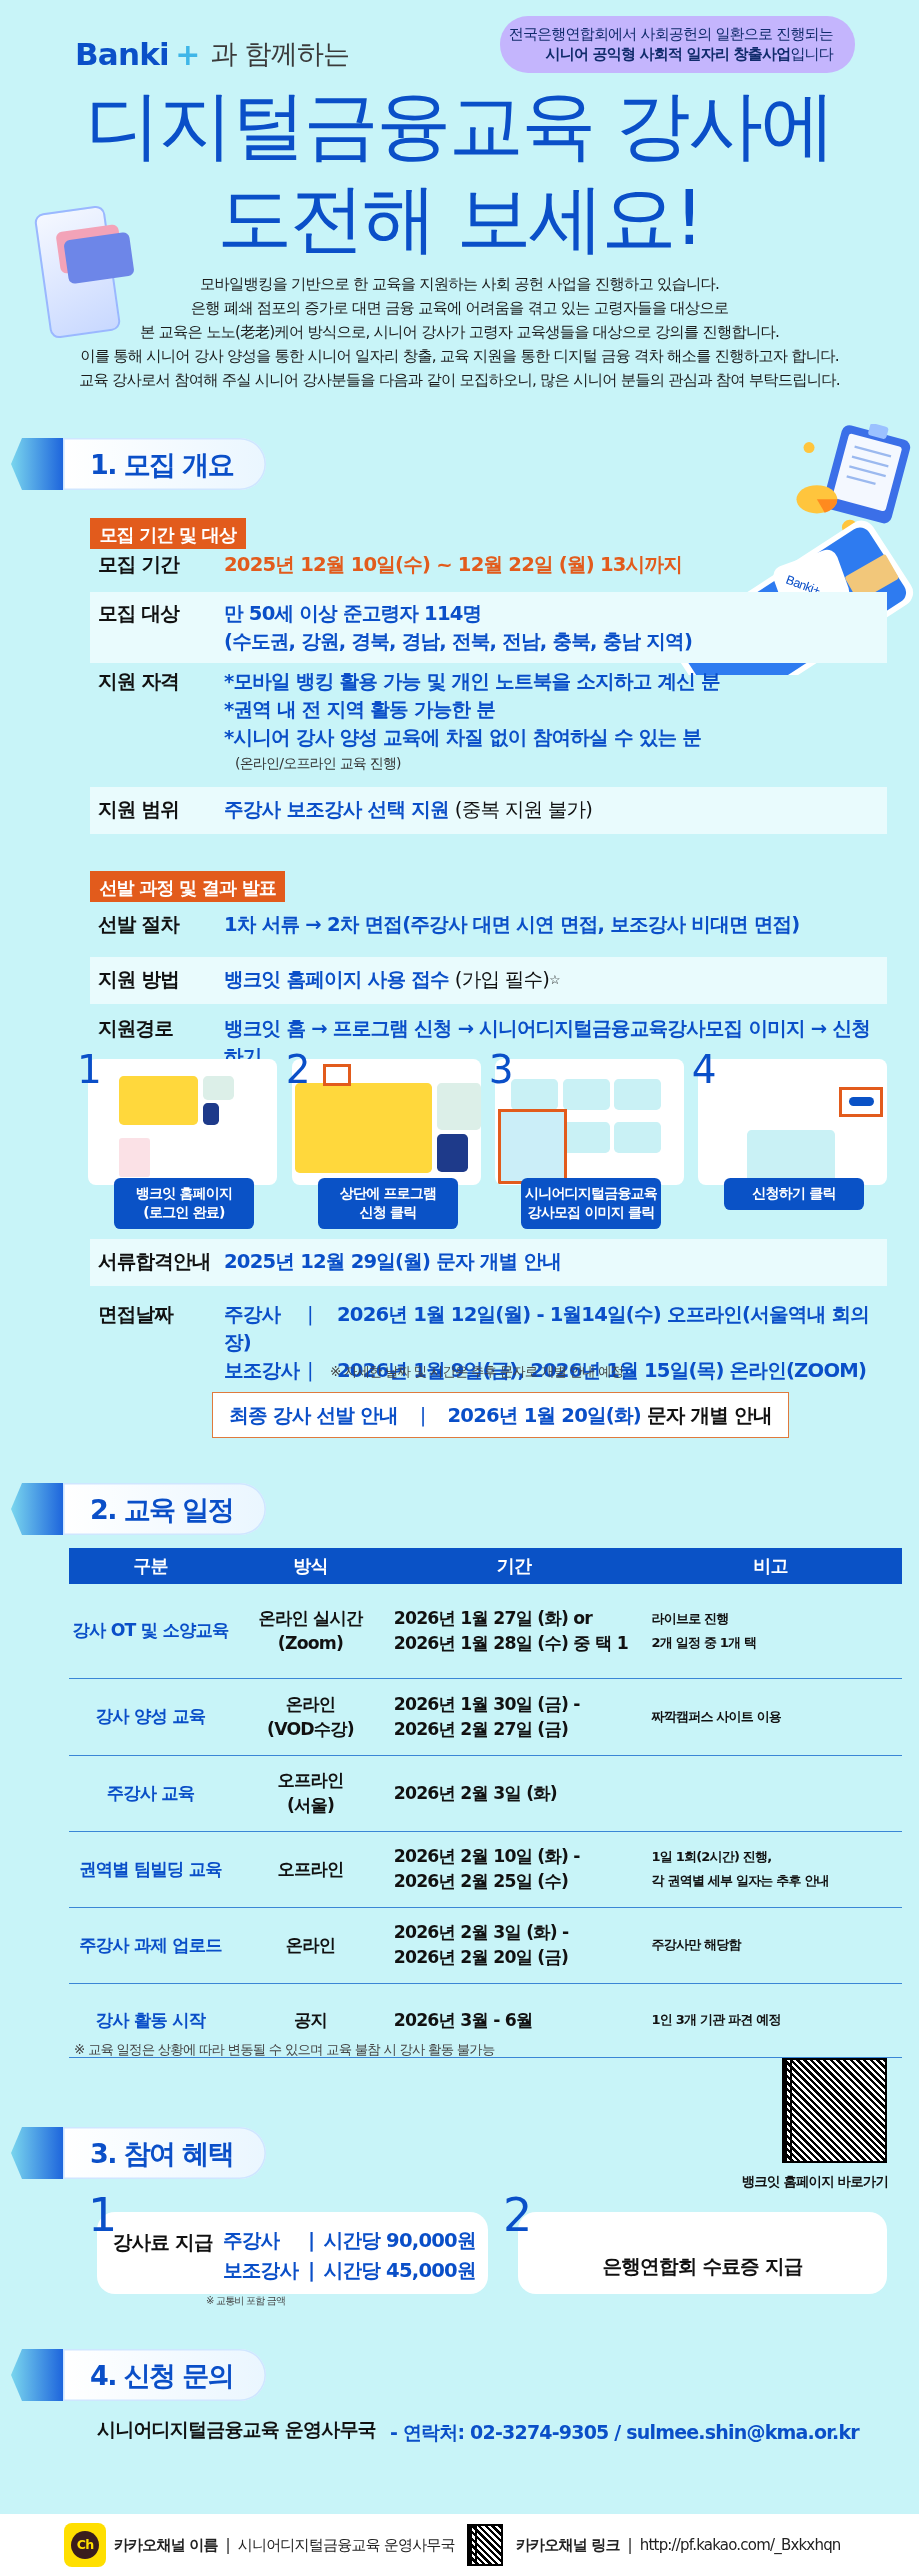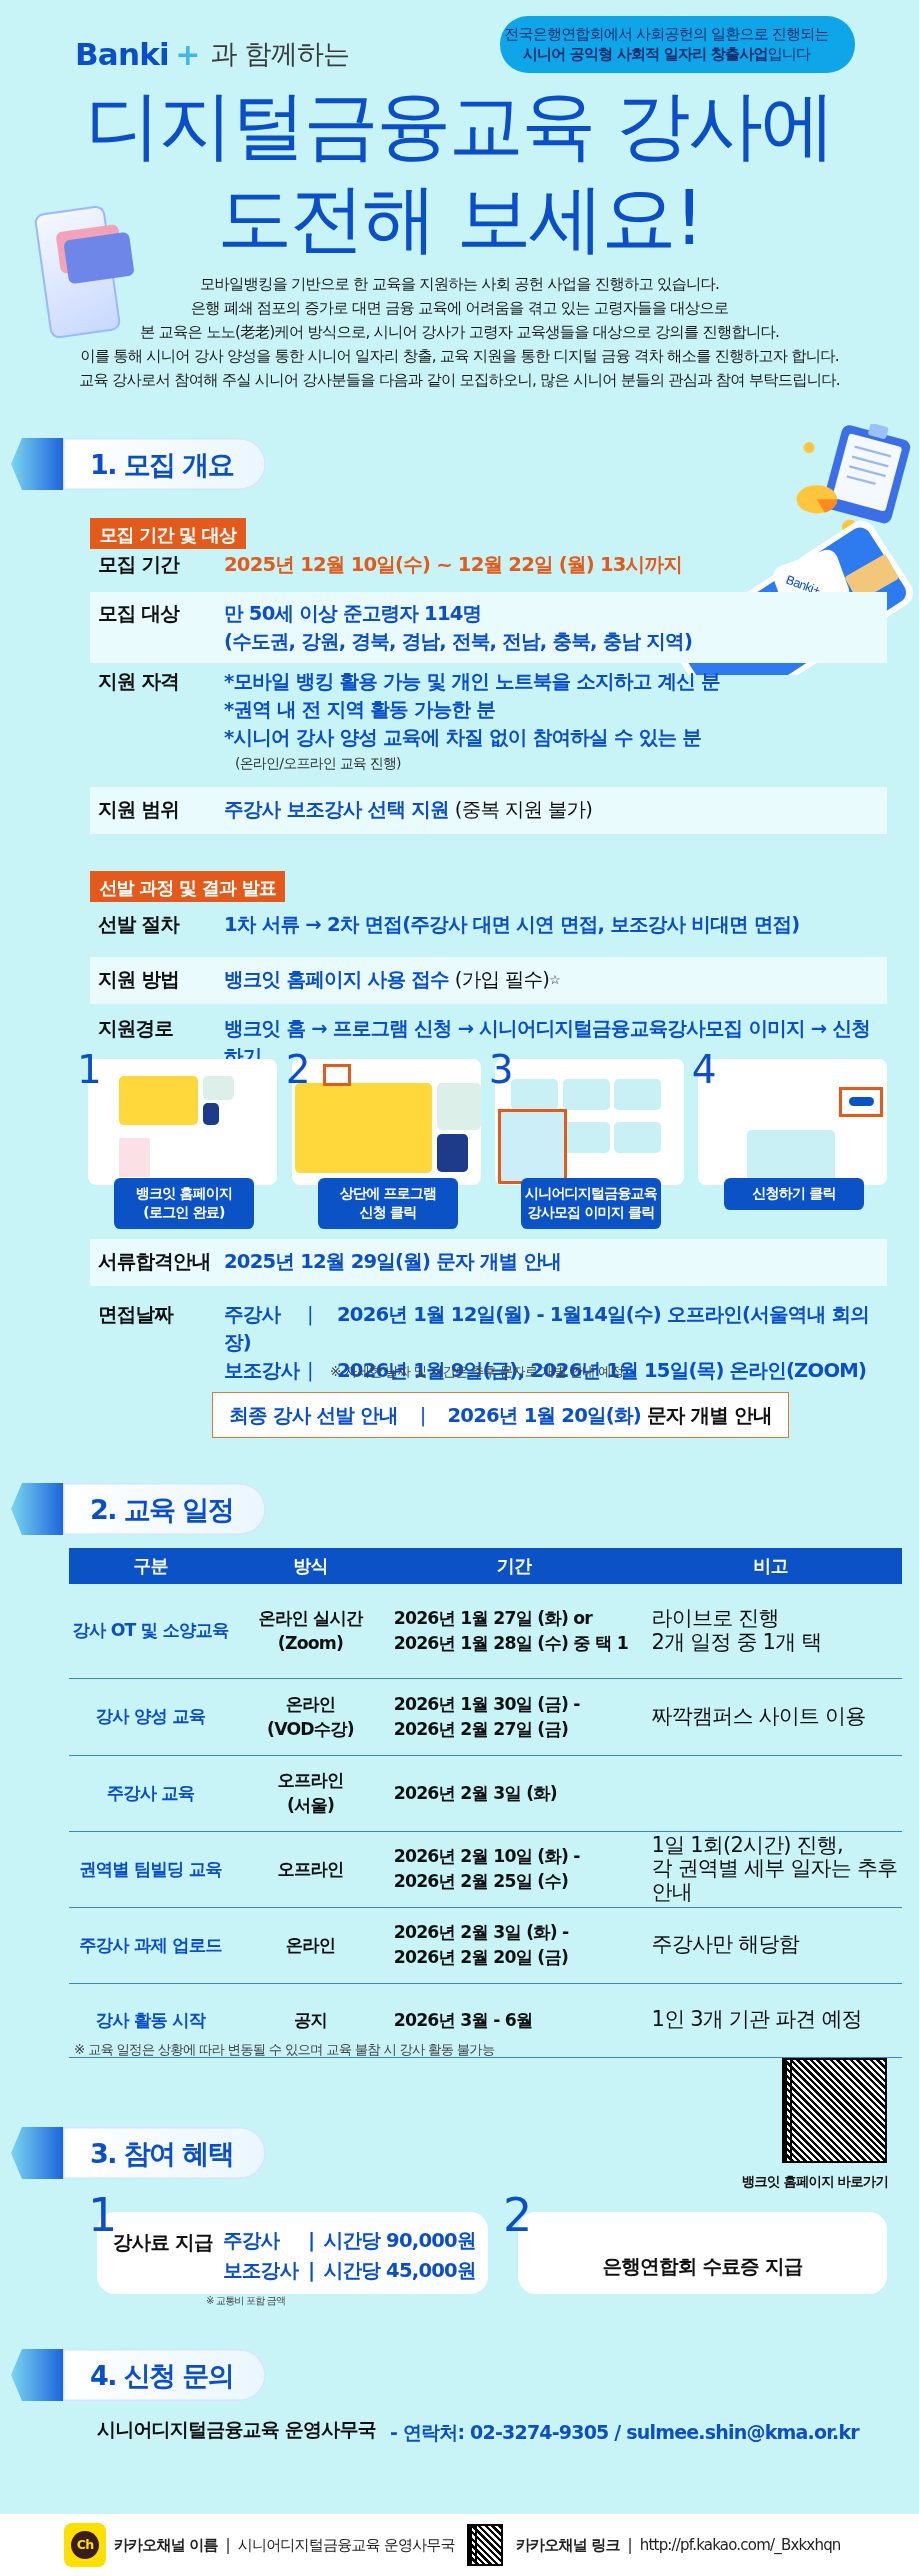--- a/index.html
+++ b/index.html
@@ -9,21 +9,21 @@
 .blue{color:#0a4fc8}
 .orange{color:#e25b1c}
 .dark{color:#111}
 .bold{font-weight:bold}
 
 
 #logo{left:75px;top:36px;display:flex;align-items:center;gap:11px}
 #logo .bank{font-size:31px;font-weight:bold;color:#0a4fc8;letter-spacing:-0.8px}
 #logo .plus{color:#3fb6e8;font-size:30px;font-weight:bold;margin-left:-4.7px}
 #logo .with{font-size:27px;color:#3a3a3a}
-#badge{left:500px;top:15.7px;width:355px;height:57px;background:#0ea5e9;border-radius:28px;text-align:center;padding:7.9px 22px 0 0;font-size:15px;line-height:20.4px;color:#102b6b}
+#badge{left:500px;top:15.7px;width:355px;height:57px;background:#c4b5fd;border-radius:28px;text-align:right;padding:7.9px 22px 0 0;font-size:15px;line-height:20.4px;color:#102b6b}
 #badge .l2{font-weight:bold}
 #title{left:0;top:79px;width:919px;text-align:center;font-weight:normal;color:#0a4fc8;font-size:75px;line-height:93px;letter-spacing:-2.4px}
 #intro{left:47px;top:272px;width:825px;text-align:center;font-size:15.3px;line-height:24px;color:#1b1b1b}
 
 
 #cards{left:39px;top:181px;width:86px;height:157px}
 #cards .phone{position:absolute;left:3.1px;top:28px;width:71px;height:126px;border-radius:9.4px;background:linear-gradient(160deg,#f5f8ff,#c8d8ff);border:2.4px solid #9bb7ff;transform:rotate(-8deg)}
 #cards .card1{position:absolute;left:19px;top:47px;width:63px;height:42px;border-radius:6.3px;background:#f3a3b8;transform:rotate(-8deg)}
 #cards .card2{position:absolute;left:27px;top:55px;width:66px;height:44px;border-radius:6.3px;background:#6d86e8;transform:rotate(-8deg)}
 
@@ -62,21 +62,21 @@
 
 #final{left:212px;top:1392px;width:577px;height:46px;background:#fff;border:1.6px solid #e07a3c;display:flex;align-items:center;justify-content:center;font-weight:bold;font-size:19.6px;gap:22px}
 
 
 #sched{position:absolute;left:69px;top:1548px;width:833px;border-collapse:collapse}
 #sched th{background:#0a52c6;color:#fff;font-size:18px;height:36px;font-weight:bold}
 #sched td{border-bottom:1.6px solid #3a86d6;font-size:17.3px;font-weight:bold;text-align:center;line-height:25px;padding:0}
 #sched td.c0{color:#0a4fc8;width:163px}
 #sched td.c1{width:157px}
 #sched td.c2{text-align:left;width:250px;padding-left:4.7px}
-#sched td.c3{text-align:left;font-weight:normal;font-size:21px;line-height:23.6px;padding-left:12.6px}
+#sched td.c3{text-align:left;font-weight:bold;font-size:13px;line-height:23.6px;padding-left:12.6px}
 
 
 .bcard{position:absolute;top:2212px;height:82px;background:#fff;border-radius:18px}
 .bnum{position:absolute;font-size:46px;color:#0a4fc8;font-weight:normal;line-height:1}
 
 
 #footer{left:0;top:2514px;width:919px;height:62px;background:#fff;display:flex;align-items:center;padding-left:64px;font-size:15px;color:#222;gap:7.9px}
 #footer .ch{width:42px;height:44px;background:#ffdf00;border-radius:7.9px;display:flex;align-items:center;justify-content:center}
 #footer .ch span{display:inline-block;width:28px;height:28px;border-radius:50%;background:#3a1d1d;color:#ffdf00;font-weight:bold;font-size:12.6px;text-align:center;line-height:28px}
 .qr{background:

